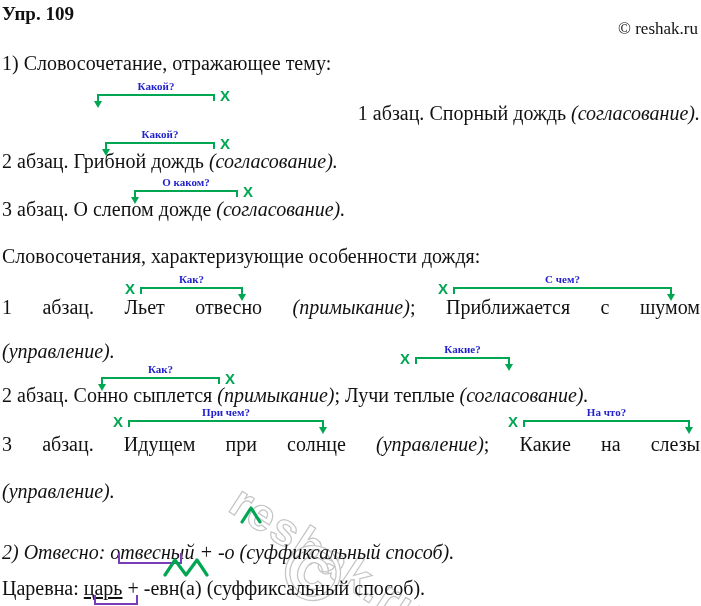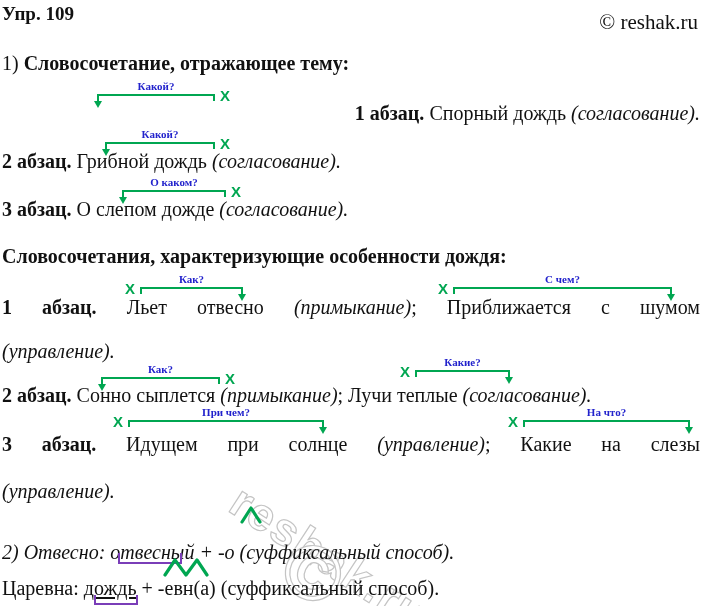--- a/index.html
+++ b/index.html
@@ -1,23 +1,23 @@
 <!DOCTYPE html>
 <html><head>
 <meta charset="utf-8">
 <style>
   * { margin:0; padding:0; box-sizing:border-box; }
   html,body { width:701px; height:606px; background:#ffffff; overflow:hidden; position:relative;
     font-family:"Liberation Serif", serif; color:#111; }
   .t { position:absolute; left:2px; width:698px; font-size:20px; line-height:24px; white-space:nowrap; z-index:2; }
   .t.justify { white-space:normal; text-align:justify; text-align-last:justify; }
-  .b { font-weight:bold; }
+  .b { font-weight:normal; }
   .i { font-style:italic; }
   .hdr-left { position:absolute; left:2px; top:3px; font-size:19px; font-weight:bold; z-index:2; }
-  .hdr-right { position:absolute; right:3px; top:10px; font-size:21px; z-index:2; }
+  .hdr-right { position:absolute; right:3px; top:19px; font-size:17px; z-index:2; }
   
   .dep { position:absolute; height:30px; z-index:3; }
   .dep .q { position:absolute; top:0; left:50%; transform:translateX(-50%); font-size:11px; line-height:12px;
     color:#2222CC; white-space:nowrap; font-weight:bold; }
   .dep .ln { position:absolute; left:0; right:0; top:14px; height:0; border-top:2px solid #00A651; }
   .dep .vl { position:absolute; left:0; top:14px; width:0; height:7px; border-left:2px solid #00A651; }
   .dep .vr { position:absolute; right:0; top:14px; width:0; height:7px; border-right:2px solid #00A651; }
   .dep .ah { position:absolute; top:21px; width:0; height:0;
     border-left:4px solid transparent; border-right:4px solid transparent; border-top:7px solid #00A651; }
   .dep-r .ah { left:-3px; }           
@@ -67,21 +67,21 @@
   <i class="ln"></i>
     <i class="vl"></i>
     <i class="ah"></i>
     <i class="vr"></i>
   <b class="x">X</b>
 </div>
 <div class="t" style="top:149px;"><span class="b">2 абзац.</span>
 <span>Грибной дождь</span>
 <span class="i">(согласование).</span></div>
 
-<div class="dep dep-r" style="left:122px; top:176px; width:104px;">
+<div class="dep dep-r" style="left:134px; top:176px; width:104px;">
   <span class="q">О каком?</span>
   <i class="ln"></i>
     <i class="vl"></i>
     <i class="ah"></i>
     <i class="vr"></i>
   <b class="x">X</b>
 </div>
 <div class="t" style="top:197px;"><span class="b">3 абзац.</span>
 <span>О слепом дожде</span>
 <span class="i">(согласование).</span></div>
@@ -111,21 +111,21 @@
 <div class="t i" style="top:339px;">(управление).</div>
 
 <div class="dep dep-r" style="left:101px; top:363px; width:119px;">
   <span class="q">Как?</span>
   <i class="ln"></i>
     <i class="vl"></i>
     <i class="ah"></i>
     <i class="vr"></i>
   <b class="x">X</b>
 </div>
-<div class="dep dep-l" style="left:415px; top:356px; width:95px;text-decoration:underline;">
+<div class="dep dep-l" style="left:415px; top:343px; width:95px;text-decoration:underline;">
   <span class="q">Какие?</span>
   <i class="ln"></i>
     <i class="vl"></i>
     <i class="ah"></i>
     <i class="vr"></i>
   <b class="x">X</b>
 </div>
 <div class="t" style="top:383px;"><span class="b">2 абзац.</span>
 <span>Сонно сыплется</span>
 <span class="i">(примыкание)</span><span>;</span>
@@ -162,17 +162,17 @@
 <span>отвесный</span>
 <span>+</span>
 <span>-о</span>
 <span>(суффиксальный способ).</span></div>
 <div class="root-bracket" style="left:118px; top:553px; width:64px; height:11px;"></div>
 
 <svg class="morph-svg" style="left:163px; top:556px;" width="46" height="21" viewBox="0 0 46 21">
   <polyline points="2,19 12,4 23,19 34,4 44,19" fill="none" stroke="#00A651" stroke-width="3.2" stroke-linecap="round" stroke-linejoin="round"></polyline>
 </svg>
 <div class="t" style="top:576px;"><span>Царевна:</span>
-<span class="u">дождь</span>
+<span class="u">царь</span>
 <span>+</span>
 <span>-евн(а)</span>
 <span>(суффиксальный способ).</span></div>
 <div class="root-bracket" style="left:94px; top:595px; width:44px; height:10px;"></div>
 
 </body></html>

